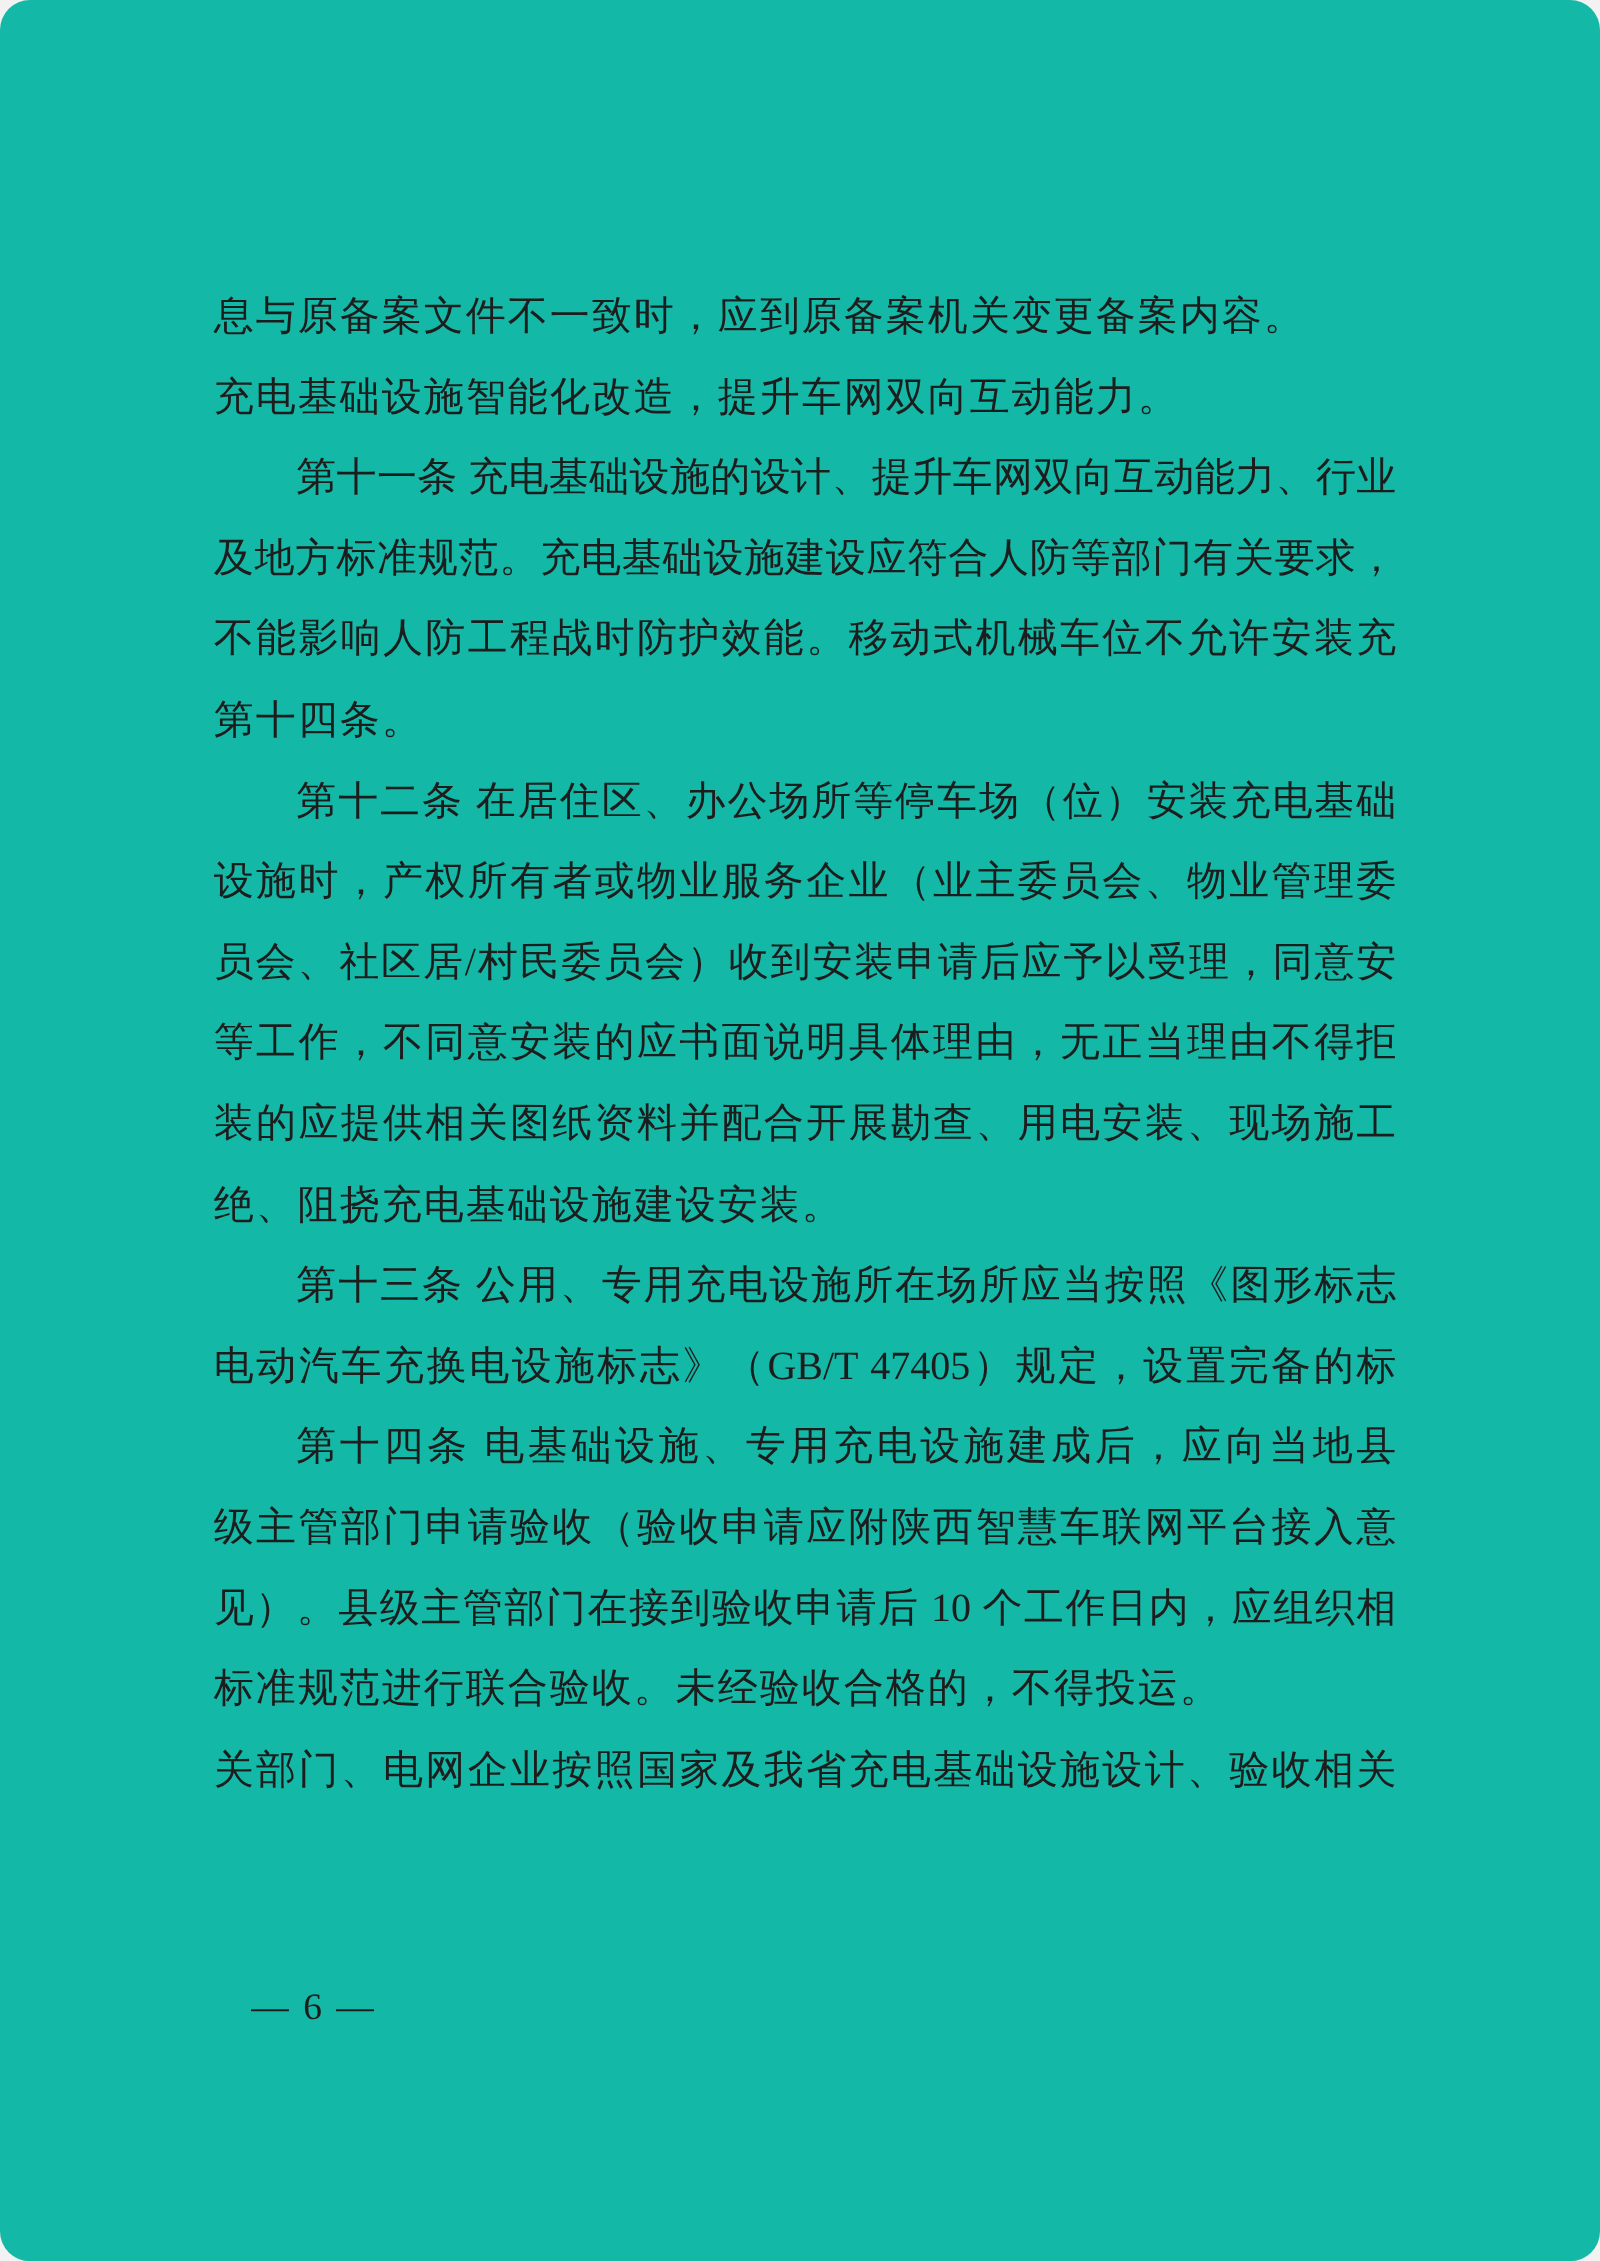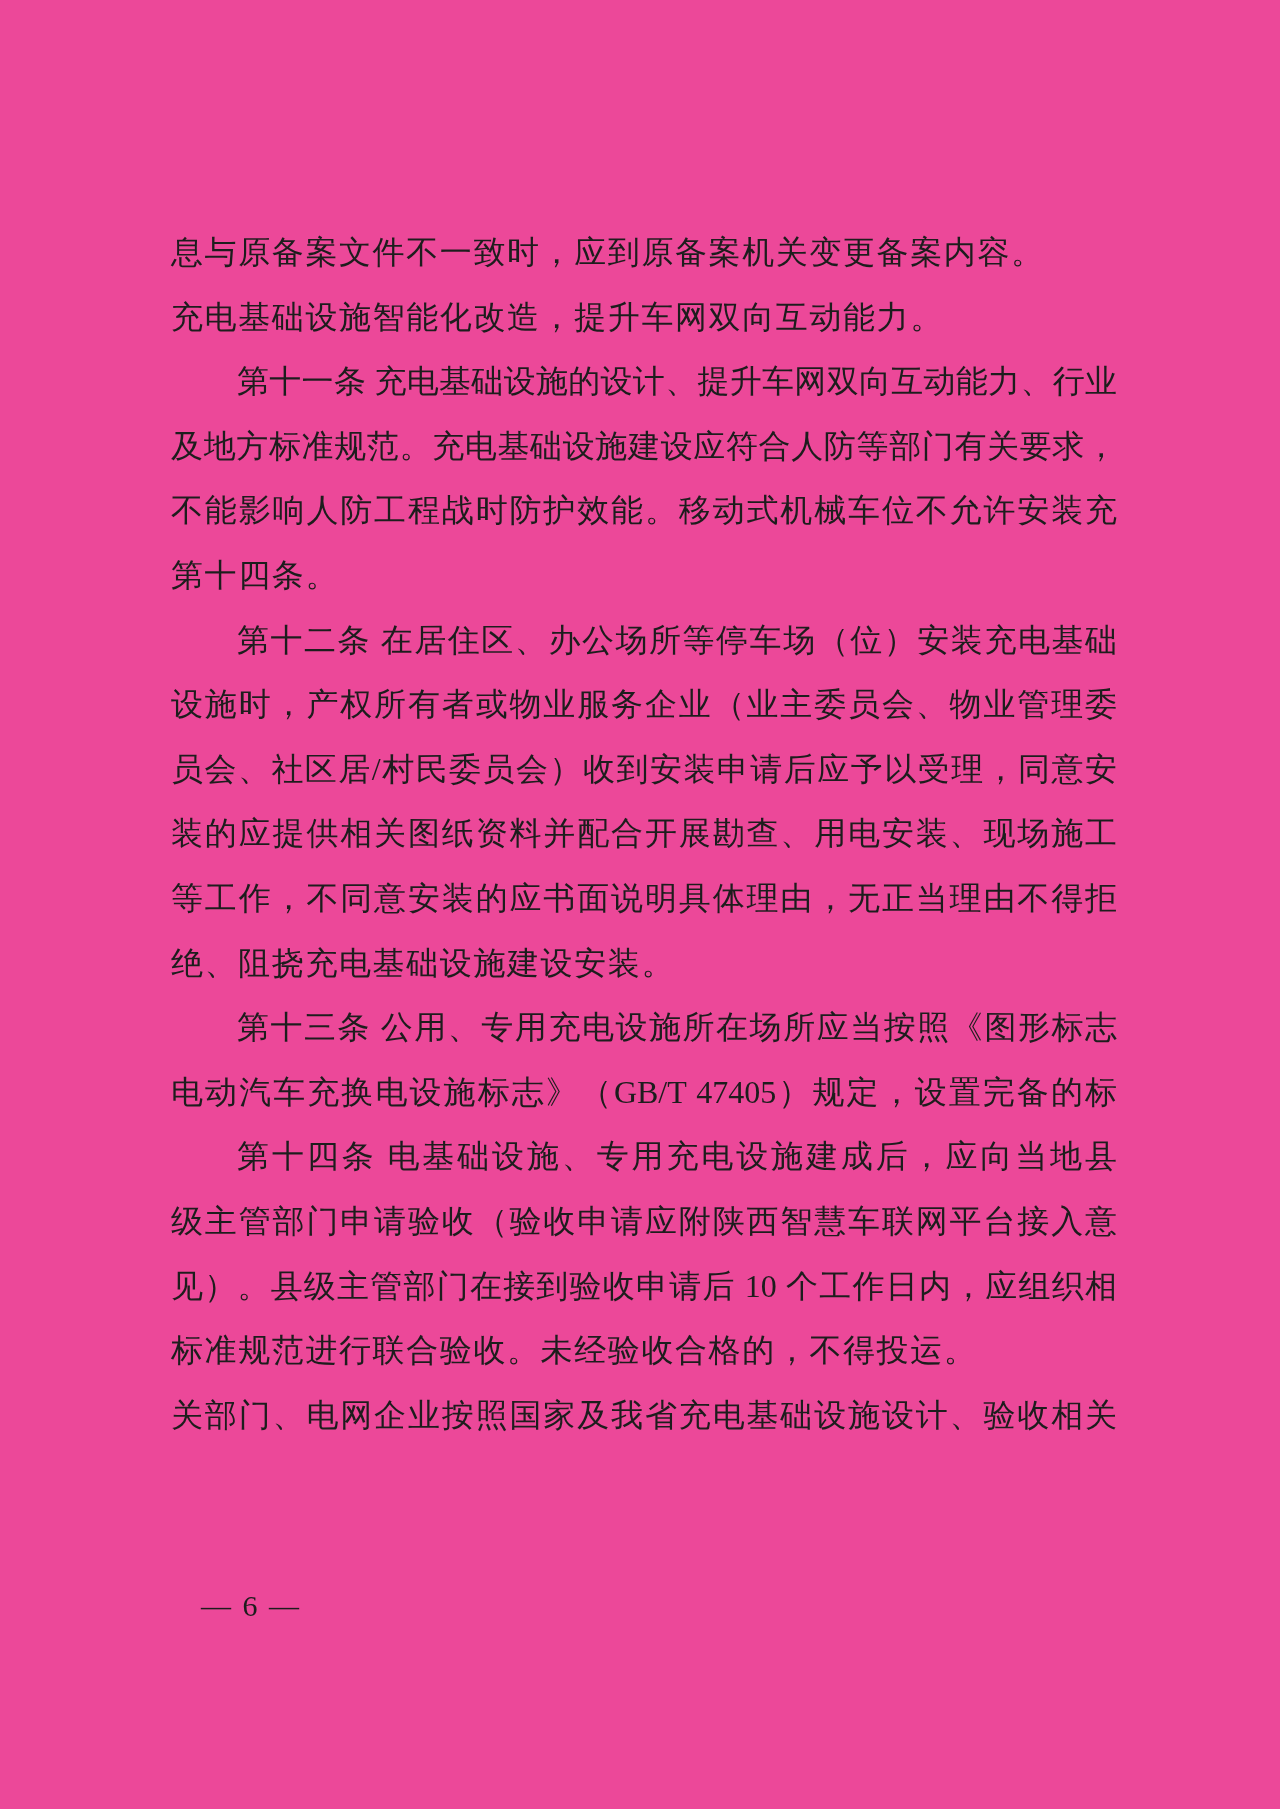--- a/index.html
+++ b/index.html
@@ -3,24 +3,25 @@
 <meta charset="utf-8">
 <title>Document Page</title>
 <style>
   * { margin: 0; padding: 0; box-sizing: border-box; }
   html, body { background: #f2f2f2; }
   .page {
     position: relative;
     width: 1280px;
     height: 1809px;
     margin: 0 auto;
-    background: #ec4899;
+    background: #14b8a6;
     font-family: "Liberation Serif", "DejaVu Serif", serif;
     color: #1d1d1d;
     overflow: hidden;
+    border-radius: 24px;
   }
   .content {
     position: absolute;
     left: 171px;
     top: 220px;
     width: 946px;
   }
   .ln {
     height: 64.6px;
     line-height: 64.6px;
@@ -57,22 +58,22 @@
   <div class="content">
     <div class="ln end">息与原备案文件不一致时，应到原备案机关变更备案内容。</div>
     <div class="ln end">充电基础设施智能化改造，提升车网双向互动能力。</div>
     <div class="ln j ind">第十一条 充电基础设施的设计、提升车网双向互动能力、行业</div>
     <div class="ln j">及地方标准规范。充电基础设施建设应符合人防等部门有关要求，</div>
     <div class="ln j">不能影响人防工程战时防护效能。移动式机械车位不允许安装充</div>
     <div class="ln end">第十四条。</div>
     <div class="ln j ind">第十二条 在居住区、办公场所等停车场（位）安装充电基础</div>
     <div class="ln j">设施时，产权所有者或物业服务企业（业主委员会、物业管理委</div>
     <div class="ln j">员会、社区居/村民委员会）收到安装申请后应予以受理，同意安</div>
+    <div class="ln j">等工作，不同意安装的应书面说明具体理由，无正当理由不得拒</div>
     <div class="ln j">装的应提供相关图纸资料并配合开展勘查、用电安装、现场施工</div>
-    <div class="ln j">等工作，不同意安装的应书面说明具体理由，无正当理由不得拒</div>
     <div class="ln end">绝、阻挠充电基础设施建设安装。</div>
     <div class="ln j ind">第十三条 公用、专用充电设施所在场所应当按照《图形标志</div>
     <div class="ln j">电动汽车充换电设施标志》（GB/T 47405）规定，设置完备的标</div>
     <div class="ln j ind">第十四条 电基础设施、专用充电设施建成后，应向当地县</div>
     <div class="ln j">级主管部门申请验收（验收申请应附陕西智慧车联网平台接入意</div>
     <div class="ln j">见）。县级主管部门在接到验收申请后 10 个工作日内，应组织相</div>
     <div class="ln end">标准规范进行联合验收。未经验收合格的，不得投运。</div>
     <div class="ln j">关部门、电网企业按照国家及我省充电基础设施设计、验收相关</div>
   </div>
   <div class="footer">— 6 —</div>

